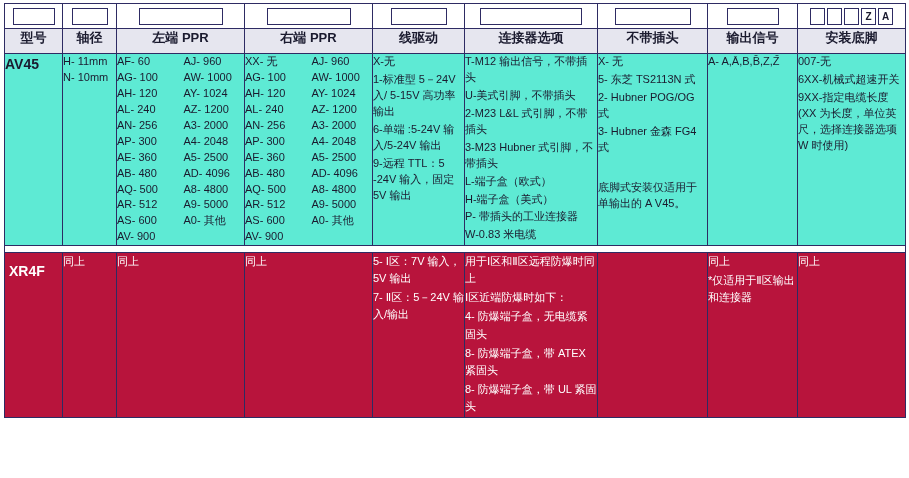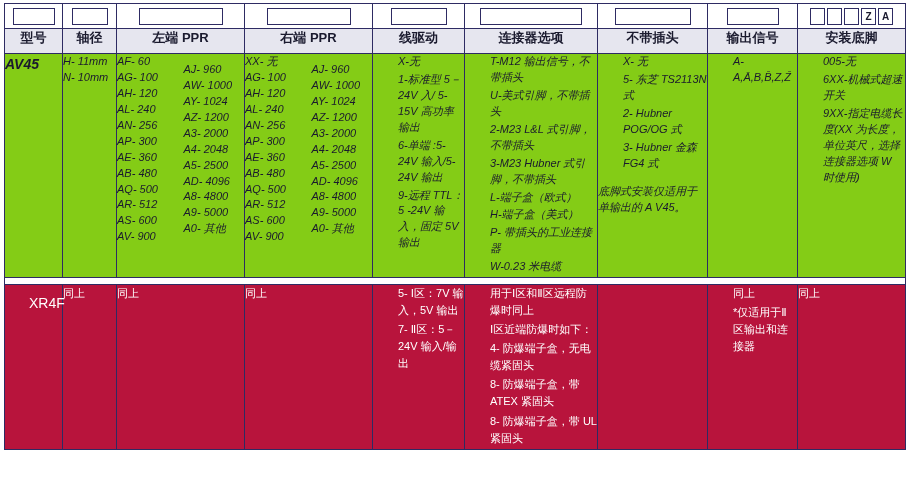--- a/index.html
+++ b/index.html
@@ -83,58 +83,56 @@
     background: #e6e6ef;
     text-align: center;
     font-weight: bold;
     font-size: 13px;
     height: 24px;
     color: #1a1a2e;
     padding: 3px 1px;
   }
   
   .body-cell {
-    background: #84cc16;
+    background: #5eead4;
     padding: 6px 5px 8px 5px;
     font-size: 11px;
     line-height: 1.45;
-    font-style: italic;
   }
   .model-cell {
     font-weight: bold;
     font-size: 14px;
     padding-top: 7px;
     padding-left: 6px;
   }
   .cols2 {
     display: flex;
     gap: 6px;
-    align-items: center;
   }
   .cols2 .col {
     flex: 1 1 0;
     min-width: 0;
   }
   .itm { white-space: nowrap; }
-  .para { margin-bottom: 2px; margin-left: 25px; }
-  .note { margin-top: 12px; }
+  .para { margin-bottom: 2px; }
+  .note { margin-top: 24px; }
 
   
   .red-cell {
     background: #b8143c;
     color: #ffffff;
     padding: 6px 5px 8px 5px;
     font-size: 11px;
     line-height: 1.55;
   }
   .red-cell.model {
-    font-weight: normal;
+    font-weight: bold;
     font-size: 14px;
     padding-top: 8px;
-    padding-left: 24px;
+    padding-left: 4px;
   }
   .spacer-row td {
     border: none;
     height: 6px;
     background: #ffffff;
     padding: 0;
   }
 </style>
 </head>
 <body>
@@ -293,34 +291,34 @@
         <div class="para">9-远程 TTL：5 -24V 输入，固定 5V 输出</div>
       </td>
       <td class="body-cell">
         <div class="para">T-M12 输出信号，不带插头</div>
         <div class="para">U-美式引脚，不带插头</div>
         <div class="para">2-M23 L&amp;L 式引脚，不带插头</div>
         <div class="para">3-M23 Hubner 式引脚，不带插头</div>
         <div class="para">L-端子盒（欧式）</div>
         <div class="para">H-端子盒（美式）</div>
         <div class="para">P- 带插头的工业连接器</div>
-        <div class="para">W-0.23 米电缆</div>
+        <div class="para">W-0.83 米电缆</div>
       </td>
       <td class="body-cell">
         <div class="para">X- 无</div>
         <div class="para">5- 东芝 TS2113N 式</div>
         <div class="para">2- Hubner POG/OG 式</div>
         <div class="para">3- Hubner 金森 FG4 式</div>
         <div class="note">底脚式安装仅适用于单输出的 A V45。</div>
       </td>
       <td class="body-cell">
         <div class="para">A- A,Ā,B,B̄,Z,Z̄</div>
       </td>
       <td class="body-cell">
-        <div class="para">005-无</div>
+        <div class="para">007-无</div>
         <div class="para">6XX-机械式超速开关</div>
         <div class="para">9XX-指定电缆长度(XX 为长度，单位英尺，选择连接器选项 W 时使用)</div>
       </td>
     </tr>
 
     <tr class="spacer-row">
       <td colspan="9"></td>
     </tr>
 
     <tr>

